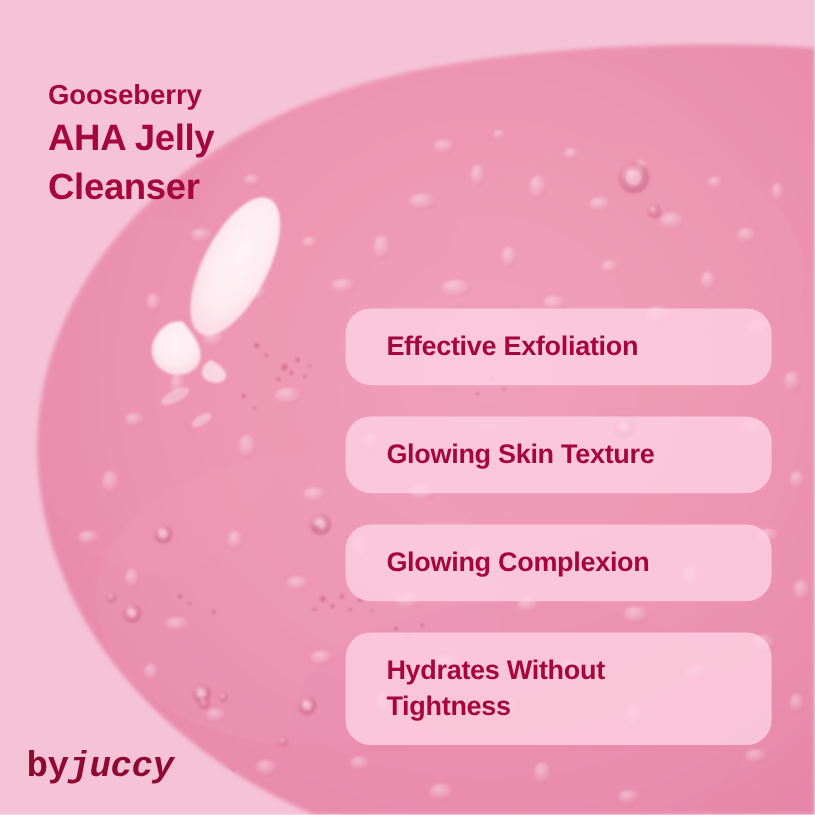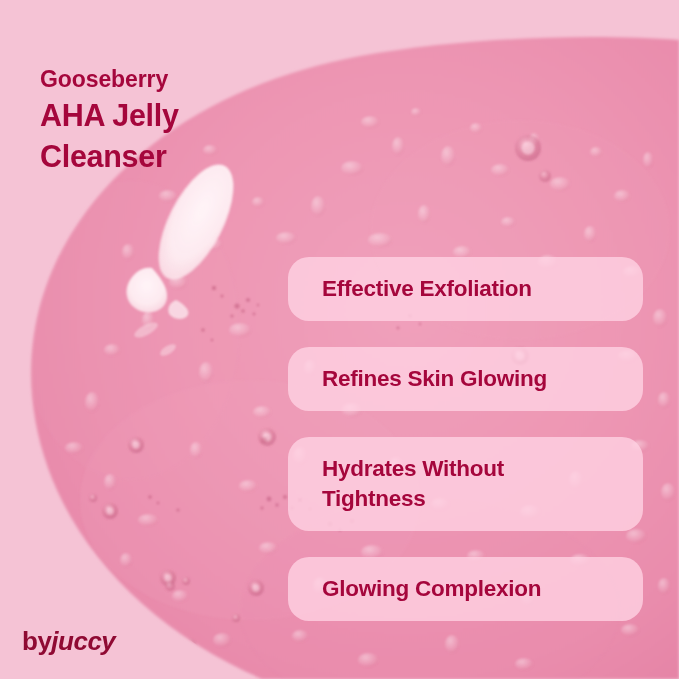--- a/index.html
+++ b/index.html
@@ -78,22 +78,22 @@
     color:#a5063c;
     white-space:pre-line;
   }
 
   
   #logo {
     position:absolute;
     left:22px;
     bottom:22px;
     z-index:20;
-    font-family:Liberation Sans, sans-serif;
-    font-size:26px;
+    font-family:Liberation Mono, monospace;
+    font-size:30px;
     font-weight:bold;
     font-style:italic;
     letter-spacing:-0.5px;
     color:#8f0a33;
   }
   #logo .lg-by { font-style:normal; }
 </style>
 </head>
 <body>
 
@@ -339,29 +339,29 @@
 Cleanser</div>
   </div>
 
   <div id="benefits">
 
     <div class="pill">
       <span class="pill-label">Effective Exfoliation</span>
     </div>
 
     <div class="pill">
-      <span class="pill-label">Refines Skin Glowing</span>
+      <span class="pill-label">Glowing Skin Texture</span>
+    </div>
+
+    <div class="pill">
+      <span class="pill-label">Glowing Complexion</span>
     </div>
 
     <div class="pill">
       <span class="pill-label">Hydrates Without
 Tightness</span>
     </div>
 
-    <div class="pill">
-      <span class="pill-label">Glowing Complexion</span>
-    </div>
-
   </div>
 
   <div id="logo"><span class="lg-by">by</span><span>juccy</span></div>
 
 </div>
 
 </body></html>

